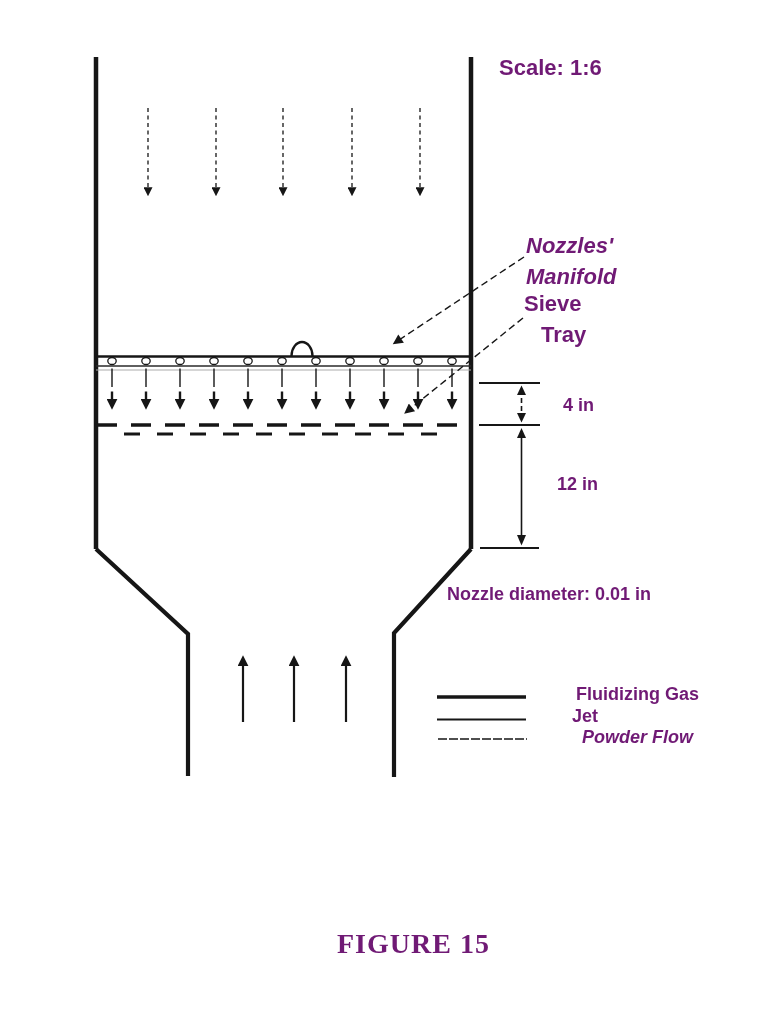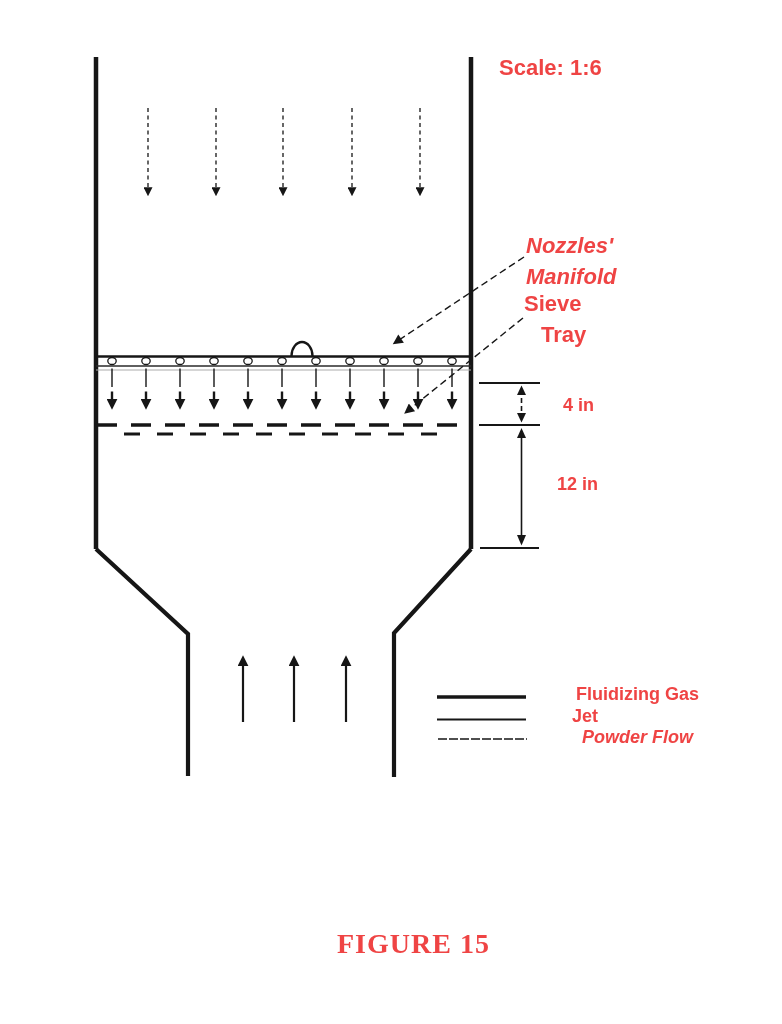--- a/index.html
+++ b/index.html
@@ -8,21 +8,21 @@
     width:782px;height:1024px;
     background:#ffffff;
     overflow:hidden;
     font-family:"Liberation Sans", sans-serif;
     color:#0f0f0f;
   }
   .page svg{position:absolute;left:0;top:0;}
   .lbl{
     position:absolute;
     font-weight:bold;
-    color:#ef4444;
+    color:#701a75;
     white-space:nowrap;
     line-height:1.0;
   }
   .lbl-22{font-size:22px;}
   .lbl-21{font-size:18px;}
   .stack31 div{line-height:31px;}
   .caption{
     font-family:"Liberation Serif", serif;
     font-weight:bold;
     font-size:28px;
@@ -154,20 +154,21 @@
   </div>
 
   <div class="lbl lbl-22 stack31" style="left:524px;top:288px;">
     <div>Sieve</div>
     <div style="margin-left:17px;">Tray</div>
   </div>
 
   <div class="lbl lbl-21" style="left:563px;top:396px;">4 in</div>
   <div class="lbl lbl-21" style="left:557px;top:475px;">12 in</div>
 
+  <div class="lbl lbl-21" style="left:447px;top:585px;">Nozzle diameter: 0.01 in</div>
 
   <div class="lbl lbl-21" style="left:576px;top:685px;">Fluidizing Gas</div>
   <div class="lbl lbl-21" style="left:572px;top:707px;">Jet</div>
   <div class="lbl lbl-21" style="left:582px;top:728px;font-style:italic;">Powder Flow</div>
 
   <div class="lbl caption" style="left:337px;top:930px;text-align:center;">FIGURE 15</div>
 
 </div>
 
 </body></html>

